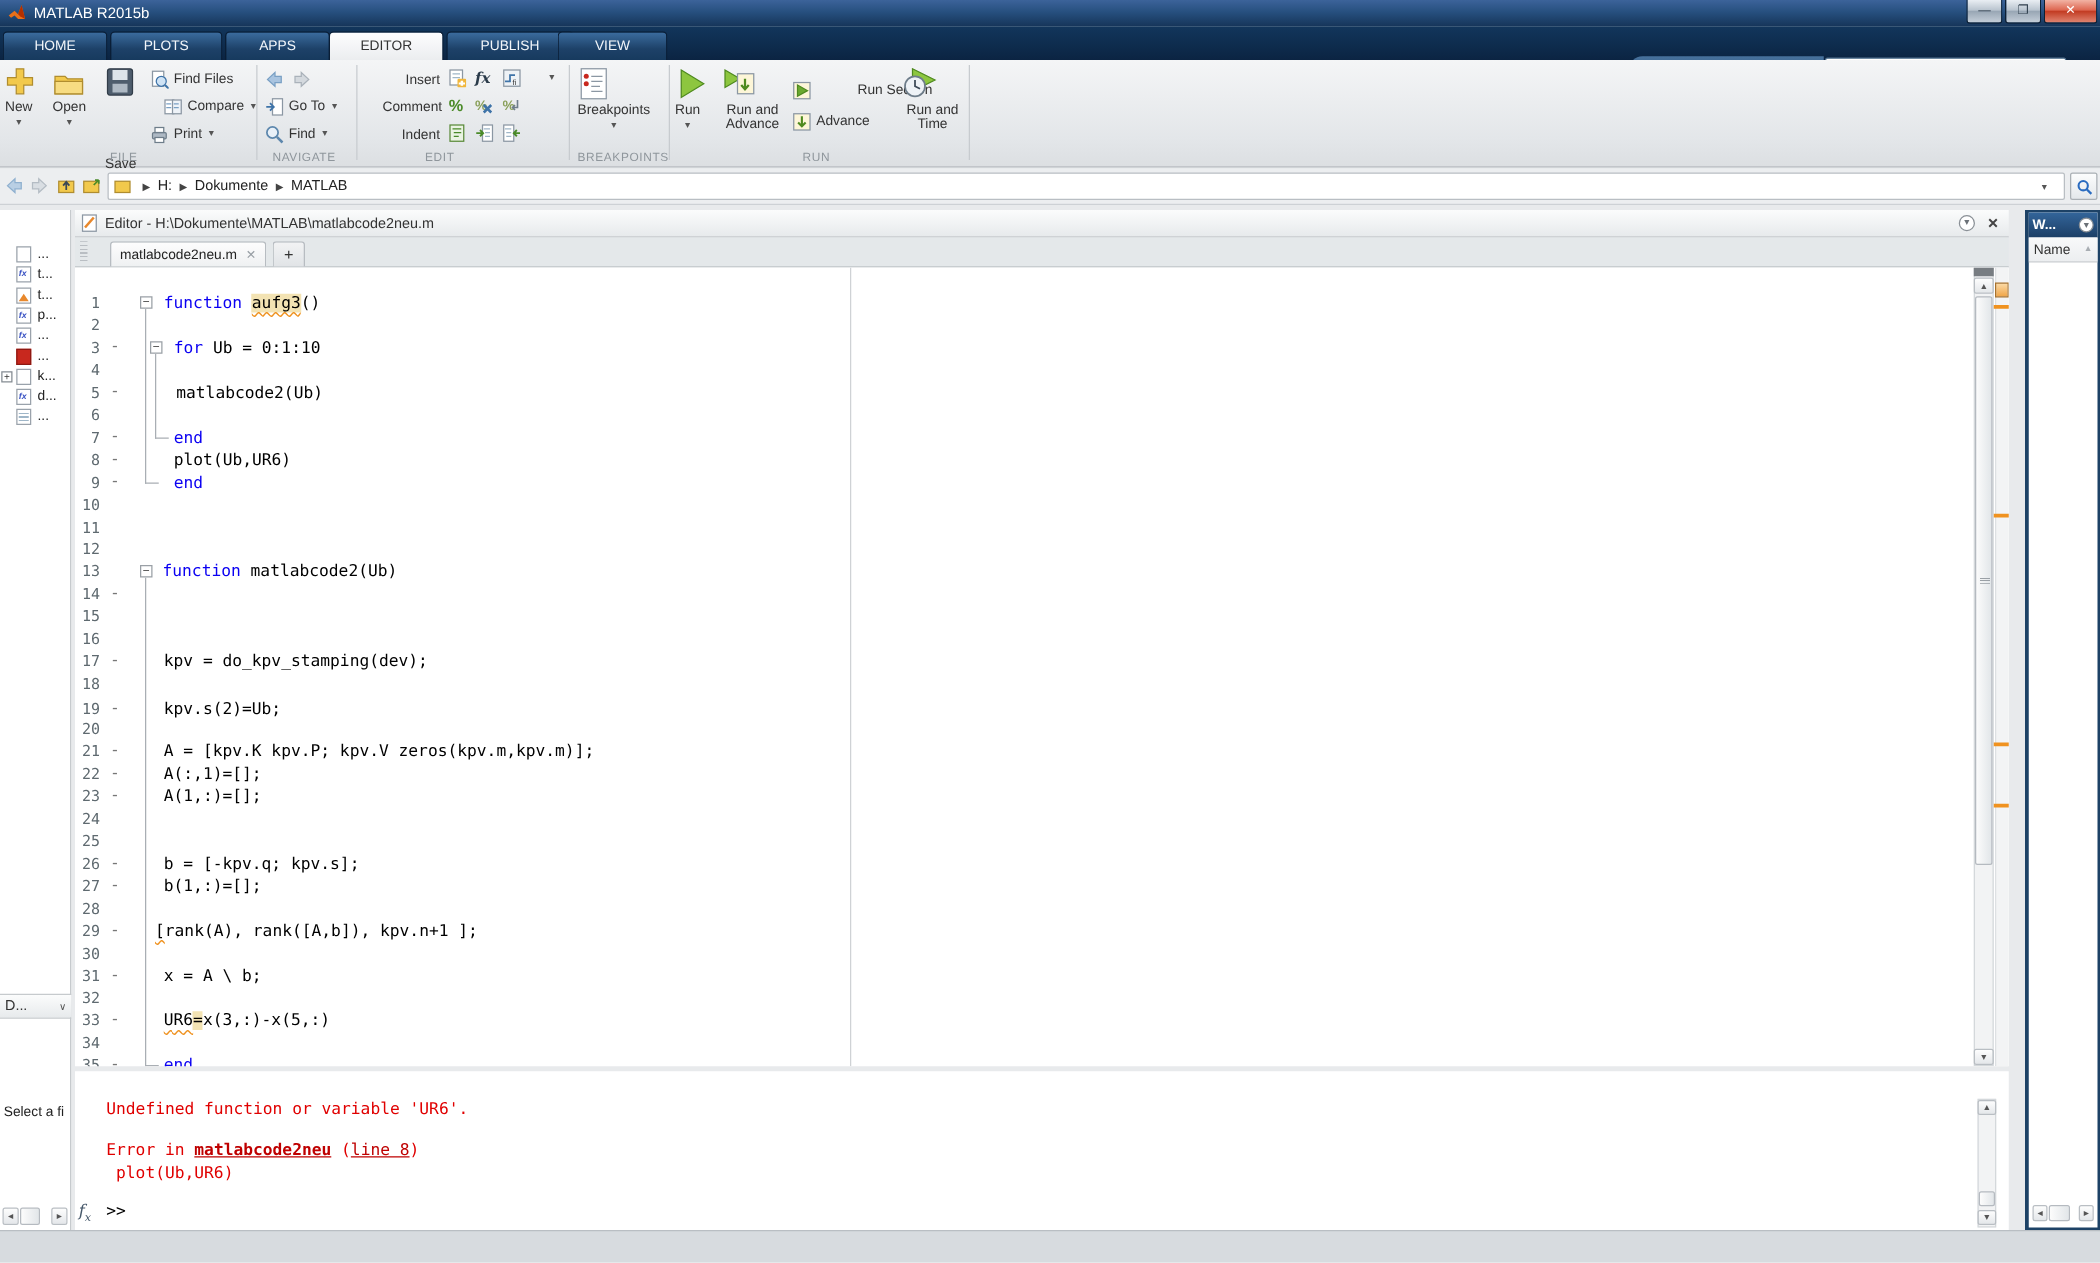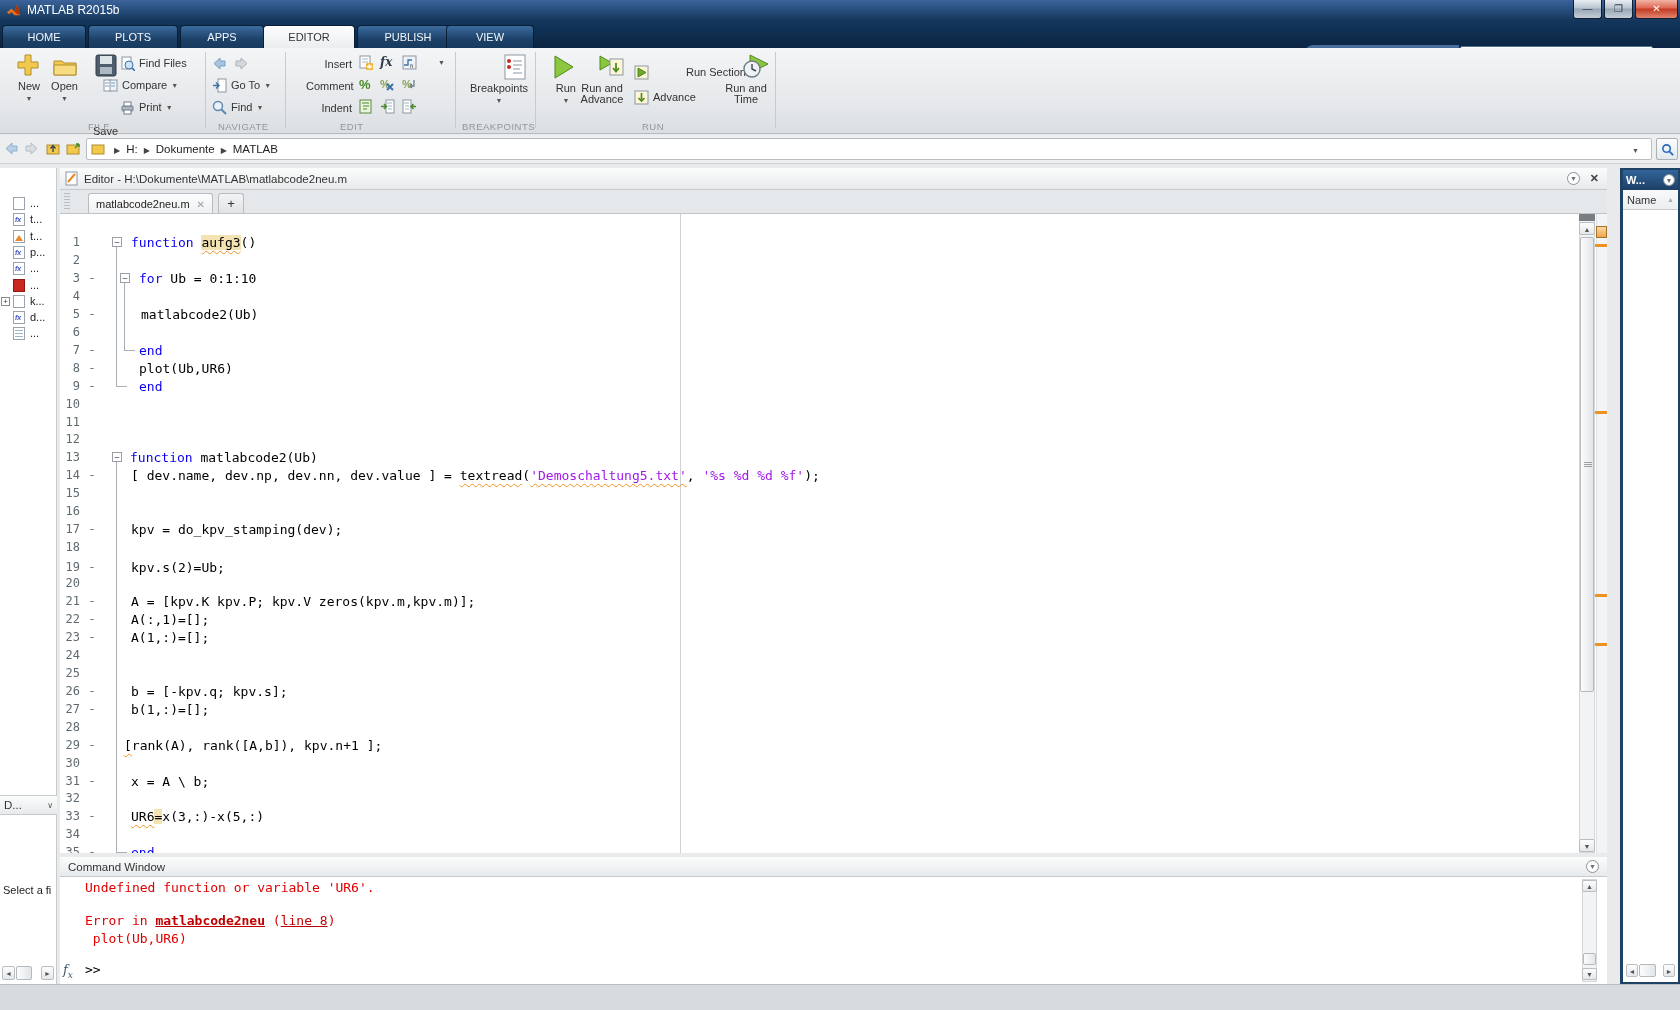--- a/index.html
+++ b/index.html
@@ -30,21 +30,21 @@
   .searchbox { left:1460px; top:25px; width:193px; height:21px; background:#fff; border:1px solid #51718f; border-radius:2px; }
   .searchbox .ph { left:6px; top:3px; color:#8a9096; font-size:11.5px; }
   .collapse-arrow { left:1660px; top:28px; width:16px; height:13px; color:#cfd9e3; font-size:9px; text-align:center; }
   .collapse-arrow:before { content:""; position:absolute; left:2px; top:0; width:12px; height:2px; background:#cfd9e3; }
 
   
   .ribbon { left:0; top:48px; width:1680px; height:86px;
     background:linear-gradient(#f4f5f6,#e3e6e9 75%,#dcdfe2); border-bottom:1px solid #b6bbc0; }
   .rsep { position:absolute; top:4px; width:1px; height:76px; background:#c7cbcf; }
   .seclabel { position:absolute; top:73px; font-size:9.5px; color:#8f969c; letter-spacing:.5px; }
-  .bigbtn { position:absolute; display:flex; flex-direction:column; align-items:flex-end; font-size:11px; color:#333; }
+  .bigbtn { position:absolute; display:flex; flex-direction:column; align-items:flex-start; font-size:11px; color:#333; }
   .bigbtn .cap { margin-top:2px; text-align:center; line-height:11px; }
   .dd { color:#555; font-size:7px; }
   .rowbtn { position:absolute; display:flex; align-items:center; gap:4px; font-size:11px; color:#333; height:16px; }
   .icon14 { width:15px; height:15px; display:inline-flex; }
   .editlbl { position:absolute; font-size:11px; color:#333; text-align:right; width:46px; }
 
   
   .crumbbar { left:0; top:135px; width:1680px; height:29px; background:#eceef0; border-bottom:1px solid #cdd1d5; }
   .addrfield { left:86px; top:3px; width:1566px; height:22px; background:#fff; border:1px solid #b9bec3; border-radius:2px;
     display:flex; align-items:center; font-size:11.5px; color:#222; padding-left:4px; }
@@ -249,21 +249,21 @@
   <div class="rowbtn" style="left:120px;top:7px;">
     <span class="icon14">
         <svg viewBox="0 0 15 15">
           <rect x="2" y="1" width="9" height="12" fill="#fff" stroke="#8b97a3"></rect>
           <circle cx="9" cy="9" r="4" fill="#cfe3f5" stroke="#3e73a8"></circle>
           <path d="M12 12 L15 15" stroke="#3e73a8" stroke-width="1.6"></path>
         </svg>
       </span>
     <span>Find Files</span>
   </div>
-  <div class="rowbtn" style="left:103px;top:29px;">
+  <div class="rowbtn" style="left:131px;top:29px;">
     <span class="icon14">
         <svg viewBox="0 0 15 15">
           <rect x="1" y="2" width="7" height="11" fill="#fff" stroke="#8b97a3"></rect>
           <rect x="7" y="2" width="7" height="11" fill="#eef3f8" stroke="#8b97a3"></rect>
           <path d="M2 5h4M2 8h4M8 5h4M8 8h4" stroke="#7aa0c4"></path>
         </svg>
       </span>
     <span>Compare</span>
       <span class="dd">▼</span>
   </div>
@@ -580,21 +580,21 @@
       <div class="code-line" style="top: 73.85px;"><span class="lnum">4</span><span class="lcode" style="left: 71px;"></span></div>
       <div class="code-line" style="top: 91.8px;"><span class="lnum">5</span><span class="ldash">-</span><span class="lcode" style="left: 81px;"><span>matlabcode2(Ub)</span></span></div>
       <div class="code-line" style="top: 109.75px;"><span class="lnum">6</span><span class="lcode" style="left: 71px;"></span></div>
       <div class="code-line" style="top: 127.7px;"><span class="lnum">7</span><span class="ldash">-</span><span class="lcode" style="left: 79px;"><span class="kw">end</span></span></div>
       <div class="code-line" style="top: 145.65px;"><span class="lnum">8</span><span class="ldash">-</span><span class="lcode" style="left: 79px;"><span>plot(Ub,UR6)</span></span></div>
       <div class="code-line" style="top: 163.6px;"><span class="lnum">9</span><span class="ldash">-</span><span class="lcode" style="left: 79px;"><span class="kw">end</span></span></div>
       <div class="code-line" style="top: 181.55px;"><span class="lnum">10</span><span class="lcode" style="left: 71px;"></span></div>
       <div class="code-line" style="top: 199.5px;"><span class="lnum">11</span><span class="lcode" style="left: 71px;"></span></div>
       <div class="code-line" style="top: 217.45px;"><span class="lnum">12</span><span class="lcode" style="left: 71px;"></span></div>
       <div class="code-line" style="top: 235.4px;"><span class="lnum">13</span><span class="fold" style="left: 52px;">−</span><span class="lcode" style="left: 70px;"><span class="kw">function</span><span> matlabcode2(Ub)</span></span></div>
-      <div class="code-line" style="top: 253.35px;"><span class="lnum">14</span><span class="ldash">-</span><span class="lcode" style="left: 71px;"><span>[ dev.name, dev.np, dev.nn, dev.value ] = </span><span class="wavy">textread</span><span>(</span><span class="str wavy">'Demoschaltung5.txt'</span><span>, </span><span class="str">'%s %d %d %f'</span><span>);</span></span></div>
+      <div class="code-line" style="top: 253.35px;"><span class="lnum">14</span><span class="ldash">-</span></div>
       <div class="code-line" style="top: 271.3px;"><span class="lnum">15</span><span class="lcode" style="left: 71px;"></span></div>
       <div class="code-line" style="top: 289.25px;"><span class="lnum">16</span><span class="lcode" style="left: 71px;"></span></div>
       <div class="code-line" style="top: 307.2px; padding-left: 16px;"><span class="lnum">17</span><span class="ldash">-</span><span class="lcode" style="left: 71px; text-align: center;"><span>kpv = do_kpv_stamping(dev);</span></span></div>
       <div class="code-line" style="top: 325.15px;"><span class="lnum">18</span><span class="lcode" style="left: 71px;"></span></div>
       <div class="code-line" style="top: 345px;"><span class="lnum">19</span><span class="ldash">-</span><span class="lcode" style="left: 71px;"><span>kpv.s(2)=Ub;</span></span></div>
       <div class="code-line" style="top: 361.05px;"><span class="lnum">20</span><span class="lcode" style="left: 71px;"></span></div>
       <div class="code-line" style="top: 379px;"><span class="lnum">21</span><span class="ldash">-</span><span class="lcode" style="left: 71px;"><span>A = [kpv.K kpv.P; kpv.V zeros(kpv.m,kpv.m)];</span></span></div>
       <div class="code-line" style="top: 396.95px;"><span class="lnum">22</span><span class="ldash">-</span><span class="lcode" style="left: 71px;"><span>A(:,1)=[];</span></span></div>
       <div class="code-line" style="top: 414.9px;"><span class="lnum">23</span><span class="ldash">-</span><span class="lcode" style="left: 71px;"><span>A(1,:)=[];</span></span></div>
       <div class="code-line" style="top: 432.85px;"><span class="lnum">24</span><span class="lcode" style="left: 71px;"></span></div>
@@ -620,24 +620,20 @@
   <div class="sb-btn" style="left:1519px;top:625px;width:16px;height:13px;line-height:13px;">▼</div>
   <div style="position:absolute;left:1536px;top:0;width:11px;height:639px;background:#f3f4f5;border-left:1px solid #dde0e3;"></div>
   <div class="orangesq" style="left:1536px;top:12px;"></div>
   <div class="otick" style="left:1535px;top:30px;"></div>
   <div class="otick" style="left:1535px;top:197px;"></div>
   <div class="otick" style="left:1535px;top:380px;"></div>
   <div class="otick" style="left:1535px;top:429px;"></div>
 </div>
 
 <div class="abs cmdwin">
-  <div class="panelhdr" style="position:absolute;left:0;top:0;width:1547px;height:20px;display:flex;align-items:center;padding:0 8px;justify-content:space-between;">
-    <span>Command Window</span>
-    <span class="circbtn">▼</span>
-  </div>
   <div class="cmdline" style="left:25px;top:23px;">Undefined function or variable 'UR6'.</div>
   <div class="cmdline" style="left:25px;top:56px;"><span>Error in </span><span class="cmdlink b">matlabcode2neu</span><span> (</span><span class="cmdlink">line 8</span><span>)</span></div>
   <div class="cmdline" style="left:25px;top:74px;"> plot(Ub,UR6)</div>
   <div class="fxmark">f<sub>x</sub></div>
   <div class="cmdline prompt" style="left:25px;top:105px;">&gt;&gt;</div>
   <div class="sb-v" style="left:1522px;top:22px;width:15px;height:103px;"></div>
   <div class="sb-btn" style="left:1522px;top:23px;width:15px;height:12px;line-height:12px;">▲</div>
   <div class="sb-thumb" style="left:1523px;top:96px;width:13px;height:12px;"></div>
   <div class="sb-btn" style="left:1522px;top:111px;width:15px;height:12px;line-height:12px;">▼</div>
 </div>

